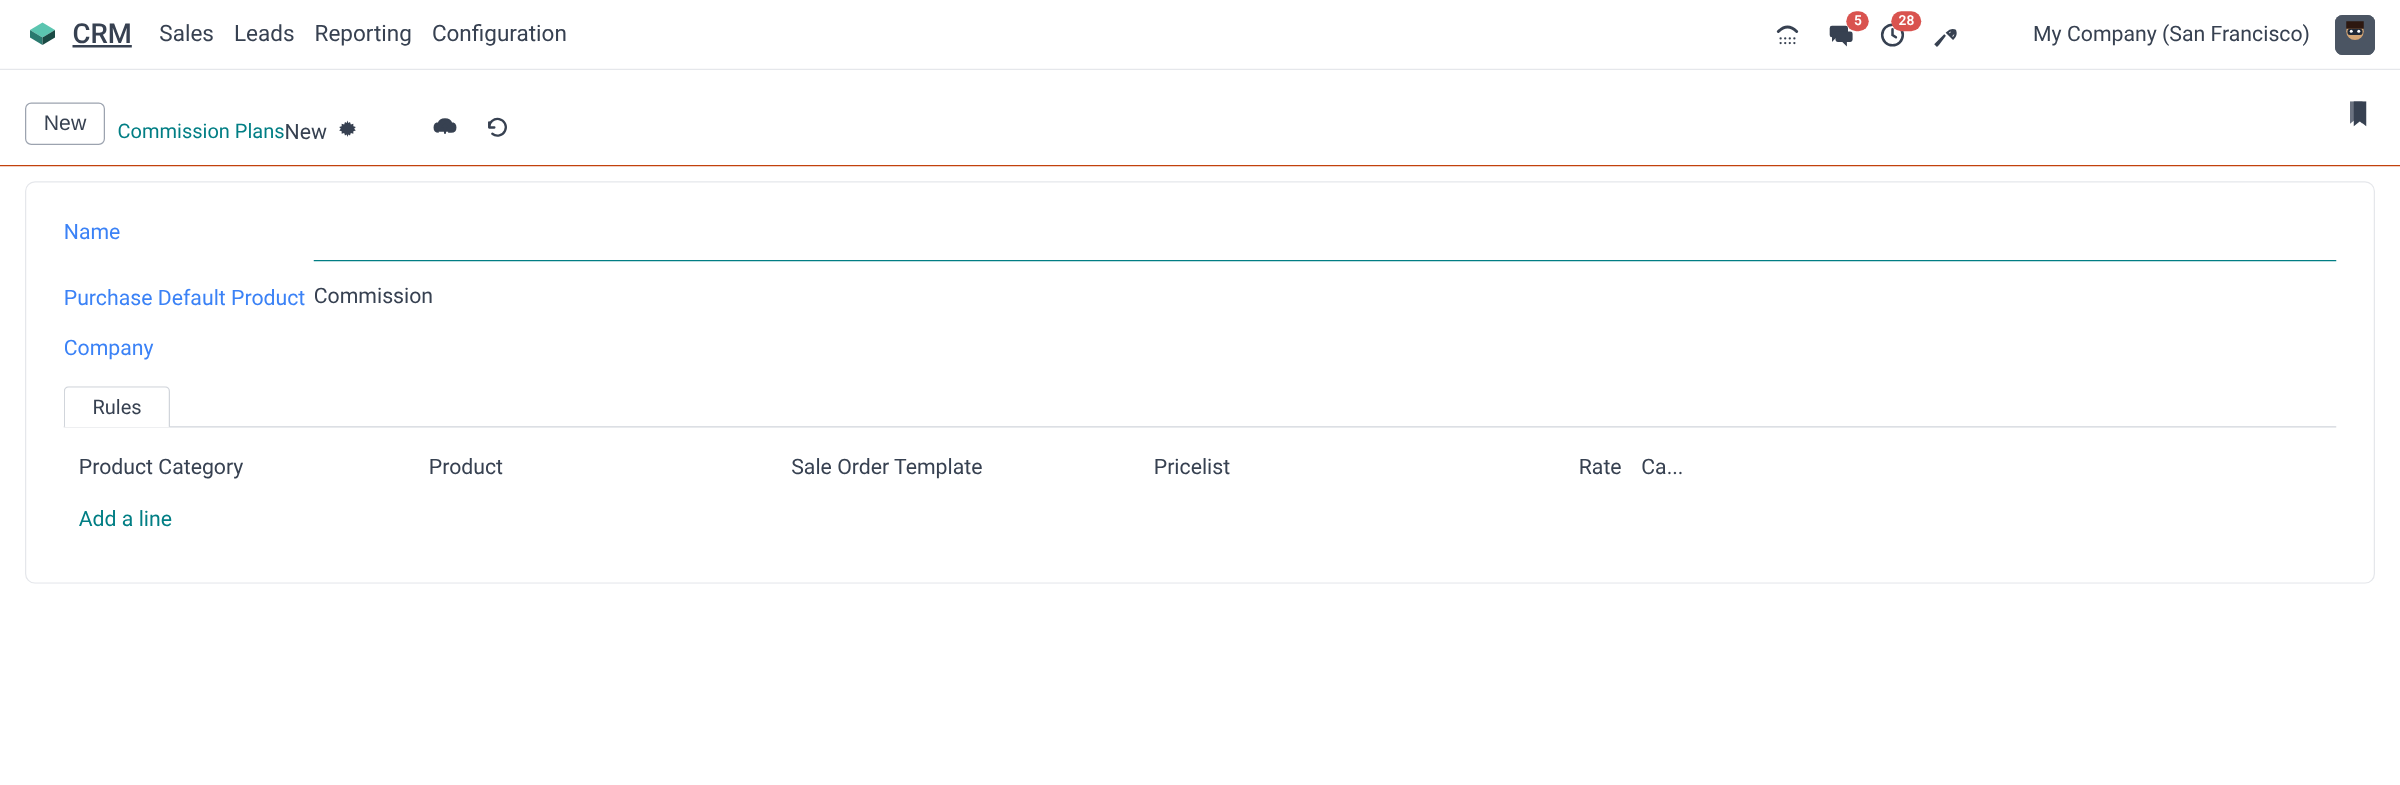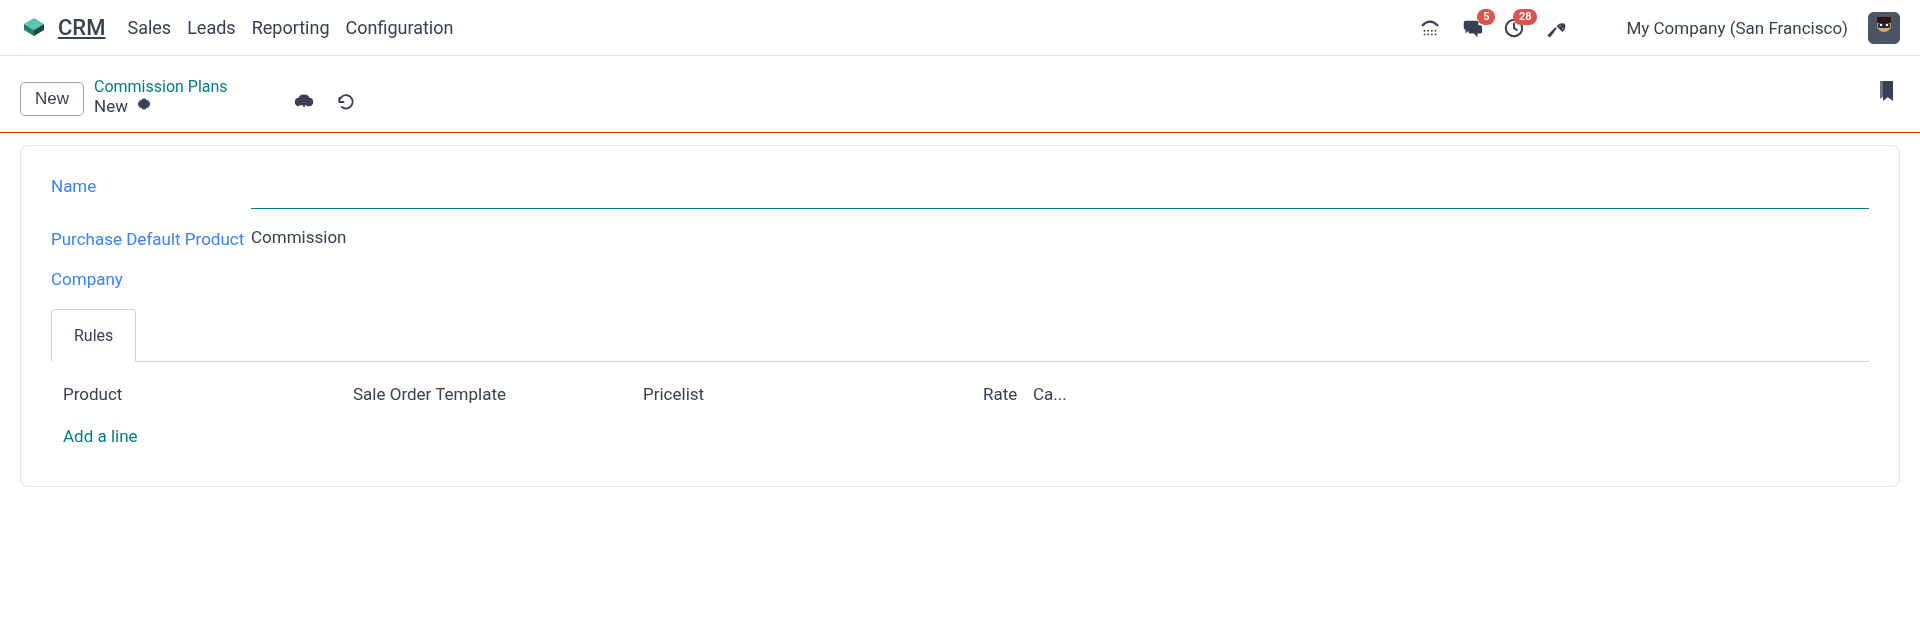--- a/index.html
+++ b/index.html
@@ -91,21 +91,21 @@
       background: #fff;
       padding: 6px 14px;
       border-radius: 5px;
       font-size: 17px;
       color: #374151;
       cursor: pointer;
       margin-right: 10px;
     }
     .breadcrumb-block {
       display: flex;
-      flex-direction: column;
+      flex-direction: row;
       min-width: 140px;
     }
     .breadcrumb-link {
       color: #017e84;
       font-size: 16px;
       cursor: pointer;
     }
     .breadcrumb-current {
       display: flex;
       align-items: center;
@@ -157,21 +157,21 @@
       padding: 4px 0;
       outline: none;
       background: transparent;
     }
     .tabs {
       margin-top: 20px;
       border-bottom: 1px solid #d1d5db;
       display: flex;
     }
     .tab {
-      padding: 16px 22px;
+      padding: 6px 22px;
       border: 1px solid #d1d5db;
       border-bottom: 1px solid #fff;
       border-radius: 4px 4px 0 0;
       margin-bottom: -1px;
       font-size: 16px;
       color: #374151;
       cursor: pointer;
       background: #fff;
     }
     .rules-table {
@@ -311,20 +311,21 @@
     <div class="form-label">Company</div>
     <div class="form-value"></div>
   </div>
 
   <div class="tabs">
     <div class="tab">Rules</div>
   </div>
 
   <div class="rules-table">
     <div class="table-header">
+      <div class="col-product-category">Product Category</div>
       <div class="col-product">Product</div>
       <div class="col-sale-order">Sale Order Template</div>
       <div class="col-pricelist">Pricelist</div>
       <div class="col-rate">Rate</div>
       <div class="col-ca">Ca...</div>
     </div>
     <div class="add-line">Add a line</div>
   </div>
 </div>
 

